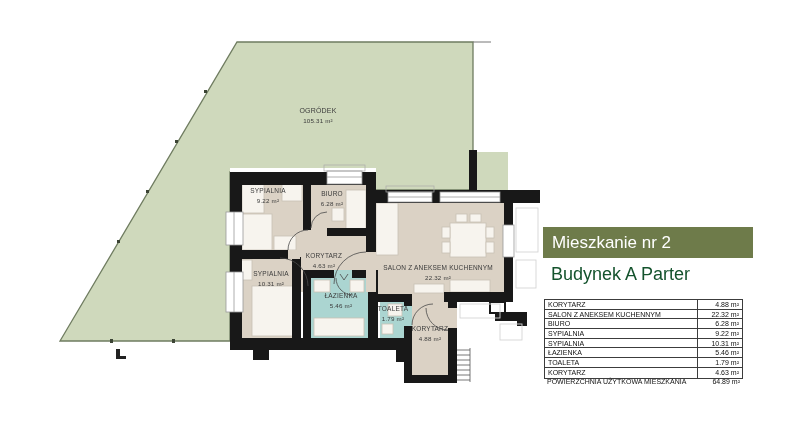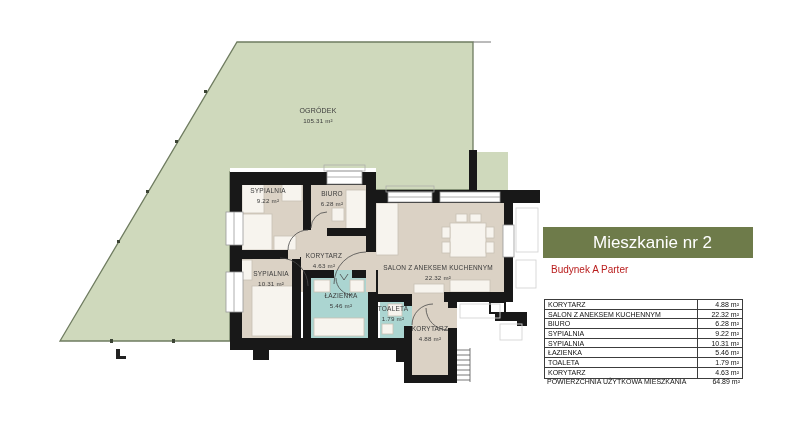--- a/index.html
+++ b/index.html
@@ -7,22 +7,22 @@
          font-family:"Liberation Sans",sans-serif;}
   svg{position:absolute;left:0;top:0;}
   .plan-label{font-family:"Liberation Sans",sans-serif;fill:#3b3b3b;text-anchor:middle;
               letter-spacing:.2px;}
   .room-name{font-size:6.5px;}
   .room-area{font-size:6.2px;}
   .garden-name{font-size:7px;}
 
   .title-box{position:absolute;left:543px;top:227px;width:210px;height:31px;
              background:#6e7b4a;color:#ffffff;font-size:17px;line-height:31px;
-             padding-left:9px;box-sizing:border-box;white-space:nowrap;text-align:center;}
-  .subtitle{position:absolute;left:551px;top:264px;font-size:10px;color:#b91c1c;}
+             padding-left:9px;box-sizing:border-box;white-space:nowrap;}
+  .subtitle{position:absolute;left:551px;top:264px;font-size:18px;color:#14532d;}
 
   .area-table{position:absolute;left:544px;top:299px;width:199px;
               border:1px solid #3c3c3c;box-sizing:border-box;}
   .trow{display:flex;height:9.7px;line-height:9.4px;font-size:7px;color:#111;
         border-bottom:1px solid #3c3c3c;box-sizing:border-box;}
   .trow:last-child{border-bottom:none;}
   .tname{flex:1;padding-left:3px;border-right:1px solid #3c3c3c;overflow:hidden;
          white-space:nowrap;box-sizing:border-box;}
   .tval{width:44px;text-align:right;padding-right:3px;box-sizing:border-box;}
   .total-row{position:absolute;left:544px;top:377px;width:199px;display:flex;

